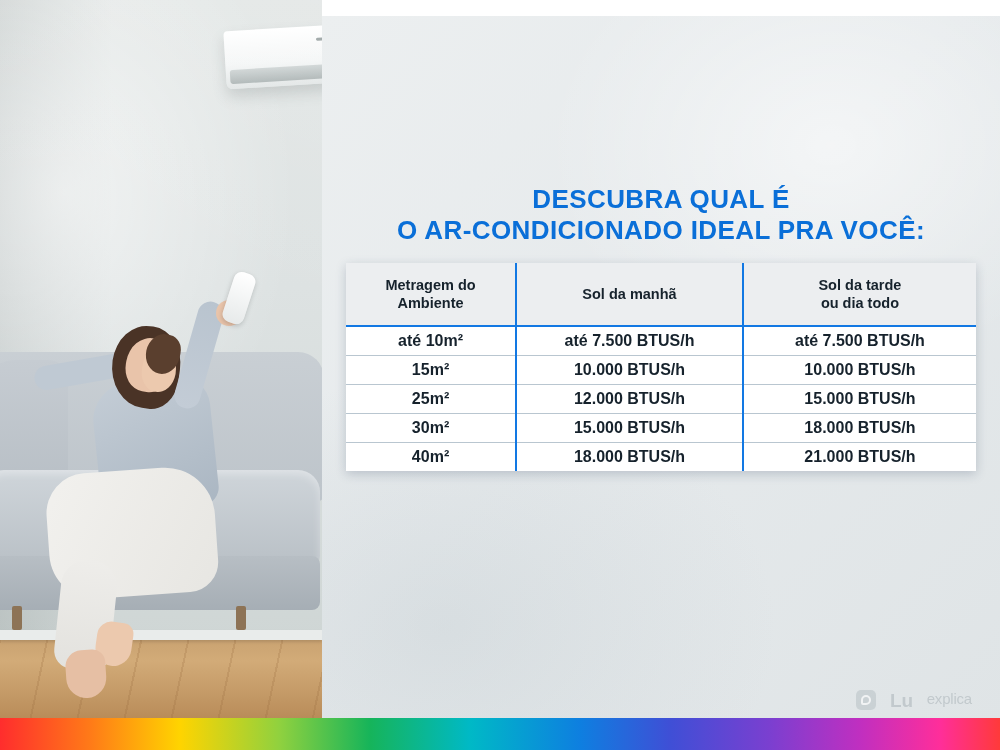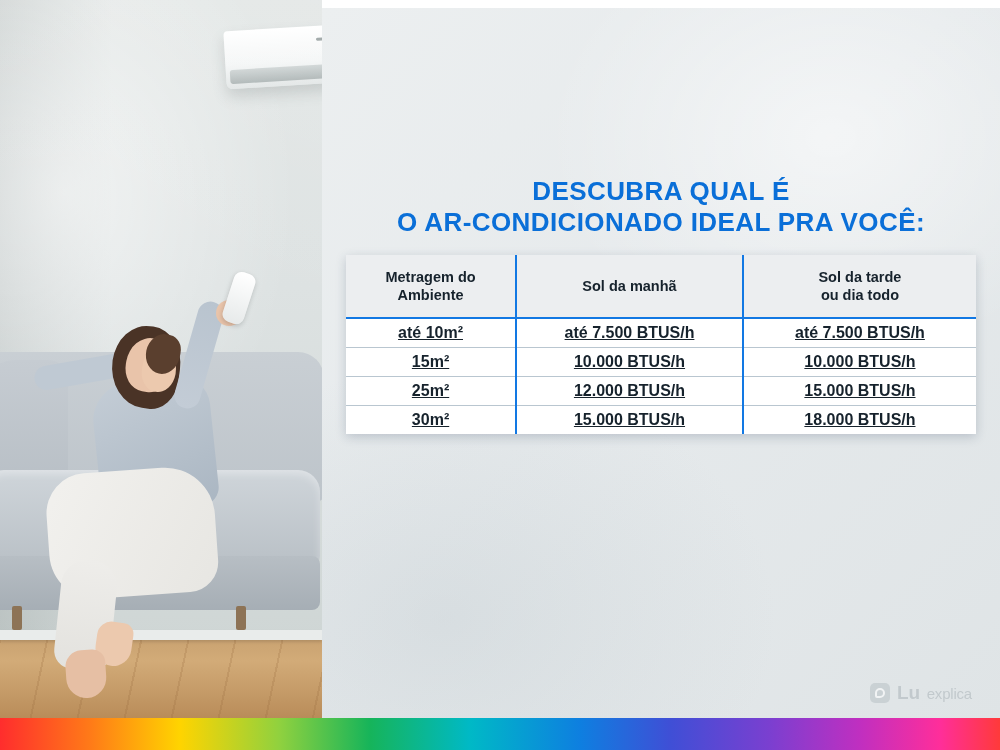--- a/index.html
+++ b/index.html
@@ -251,21 +251,21 @@
     left: 0; top: 0;
     width: 322px; height: 718px;
     background: linear-gradient(200deg, rgba(255,255,255,0.10) 0%, rgba(255,255,255,0.0) 40%);
     pointer-events: none;
   }
 
   
   .content {
     position: absolute;
     left: 322px;
-    top: 8px;
+    top: 16px;
     width: 678px;
     height: 718px;
     background: linear-gradient(135deg, #eceff0 0%, #e6eaec 45%, #dfe4e6 100%);
   }
   .content::after {
     content: "";
     position: absolute;
     left: 0; top: 0; right: 0; bottom: 0;
     background:
       radial-gradient(60% 45% at 75% 18%, rgba(255,255,255,0.55) 0%, rgba(255,255,255,0) 70%),
@@ -320,36 +320,35 @@
   table.btu th:last-child { border-right: none; }
   table.btu td {
     font-size: 16px;
     font-weight: bold;
     color: #16222c;
     text-align: center;
     padding: 5px 4px;
     border-right: 2px solid #1278e3;
     border-bottom: 1px solid #b9c6d0;
     background: #ffffff;
-    text-decoration: underline;
   }
   table.btu td:last-child { border-right: none; }
   table.btu tr:last-child td { border-bottom: none; }
   table.btu col.c1 { width: 27%; }
   table.btu col.c2 { width: 36%; }
   table.btu col.c3 { width: 37%; }
 
   
   .brand {
     position: absolute;
     right: 28px;
     bottom: 22px;
     display: flex;
-    align-items: center;
-    gap: 7px;
+    align-items: flex-start;
+    gap: 14px;
     opacity: 0.55;
     z-index: 4;
     margin-top: 24px;
   }
   .brand .mark {
     width: 20px; height: 20px;
     border-radius: 5px;
     background: #b9c2c6;
     position: relative;
   }
@@ -480,20 +479,25 @@
           <tr>
             <td>25m²</td>
             <td>12.000  BTUS/h</td>
             <td>15.000  BTUS/h</td>
           </tr>
           <tr>
             <td>30m²</td>
             <td>15.000  BTUS/h</td>
             <td>18.000  BTUS/h</td>
           </tr>
+          <tr>
+            <td>40m²</td>
+            <td>18.000  BTUS/h</td>
+            <td>21.000  BTUS/h</td>
+          </tr>
         </tbody>
       </table>
     </div>
 
     <div class="brand">
       <span class="mark"></span>
       <span class="lu">Lu</span>
       <span class="explica">explica</span>
     </div>
   </div>

